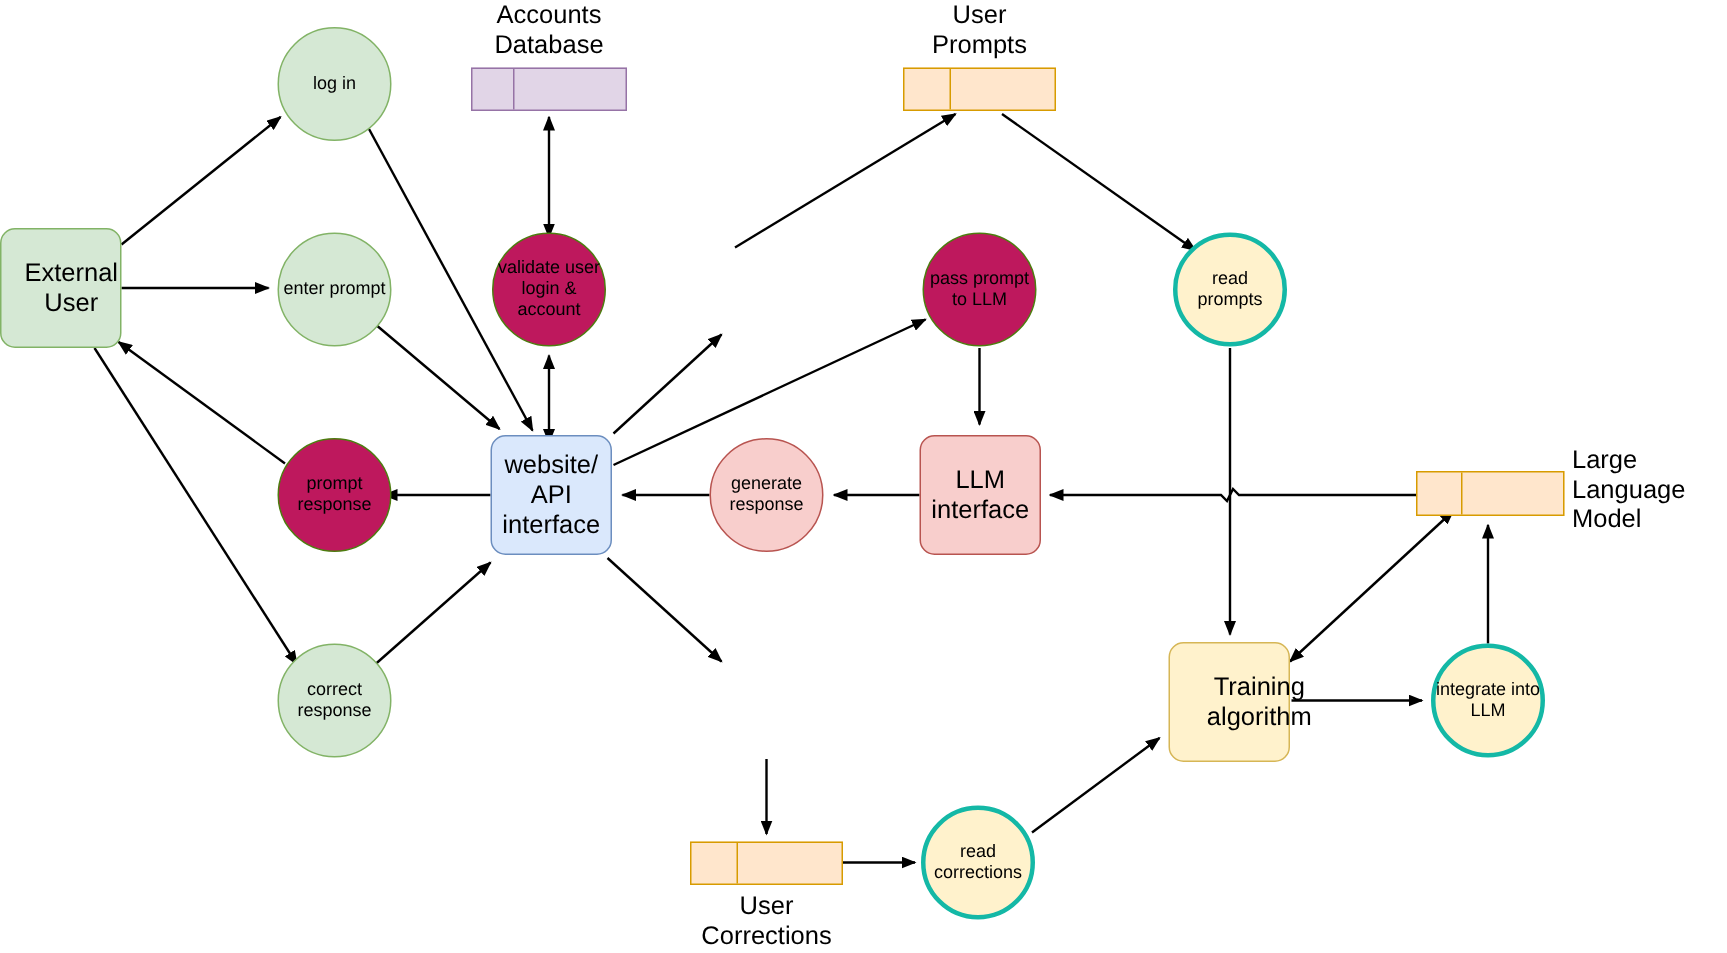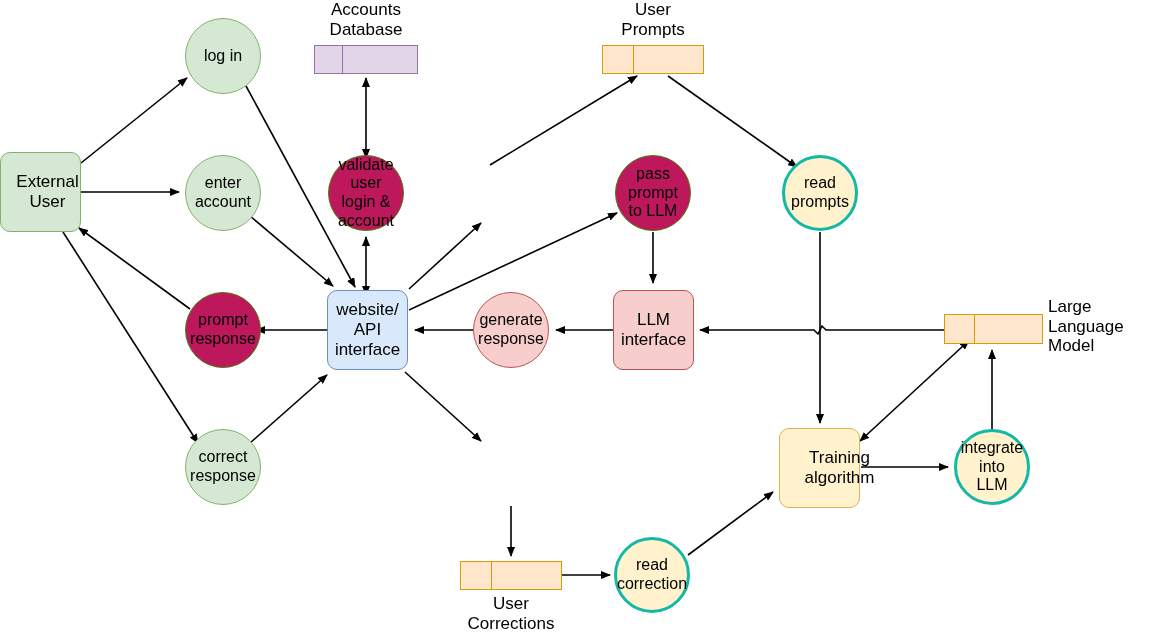--- a/index.html
+++ b/index.html
@@ -75,21 +75,21 @@
 
   .store-label {
     position: absolute;
     color: #000000;
     text-align: center;
     white-space: pre-line;
     line-height: 1.15;
   }
   .store-label.left-align { text-align: left; }
 
-  .t-small  { font-size: 16px; }
+  .t-small  { font-size: 12px; }
   .t-large  { font-size: 17px; }
 </style>
 </head>
 <body>
 
 <div id="canvas">
 
   <svg id="edges" viewBox="0 0 1151 635" xmlns="http://www.w3.org/2000/svg">
     <defs>
       <marker id="arrow" markerWidth="10" markerHeight="8" refX="9" refY="4" orient="auto" markerUnits="userSpaceOnUse">
@@ -153,21 +153,21 @@
 
       <path d="M992,429 L992,350" marker-end="url(#arrow)"></path>
     </g>
   </svg>
 
   <div class="node box box-green t-large" style="left:0px; top:152px; width:81px; height:80px;padding-left:14px;">External
 User</div>
 
   <div class="node proc-circle circle-green t-small" style="left:185px; top:18px; width:76px; height:76px;">log in</div>
 
-  <div class="node proc-circle circle-green t-small" style="left:185px; top:155px; width:76px; height:76px;">enter account</div>
+  <div class="node proc-circle circle-green t-small" style="left:185px; top:155px; width:76px; height:76px;">enter prompt</div>
 
   <div class="node proc-circle circle-blue t-small" style="left:328px; top:155px; width:76px; height:76px;">validate user
 login &amp;
 account</div>
 
 
   <div class="node proc-circle circle-blue t-small" style="left:615px; top:155px; width:76px; height:76px;">pass prompt
 to LLM</div>
 
   <div class="node proc-circle circle-yellow2 t-small" style="left:782px; top:155px; width:76px; height:76px;">read prompts</div>
@@ -176,21 +176,21 @@
 response</div>
 
   <div class="node proc-circle circle-red t-small" style="left:473px; top:292px; width:76px; height:76px;">generate
 response</div>
 
   <div class="node proc-circle circle-green t-small" style="left:185px; top:429px; width:76px; height:76px;">correct
 response</div>
 
 
   <div class="node proc-circle circle-yellow2 t-small" style="left:614px; top:537px; width:76px; height:76px;">read
-correction</div>
+corrections</div>
 
   <div class="node proc-circle circle-yellow2 t-small" style="left:954px; top:429px; width:76px; height:76px;">integrate into
 LLM</div>
 
   <div class="node box box-blue t-large" style="left:327px; top:290px; width:81px; height:80px;">website/
 API
 interface</div>
 
   <div class="node box box-red t-large" style="left:613px; top:290px; width:81px; height:80px;">LLM
 interface</div>

